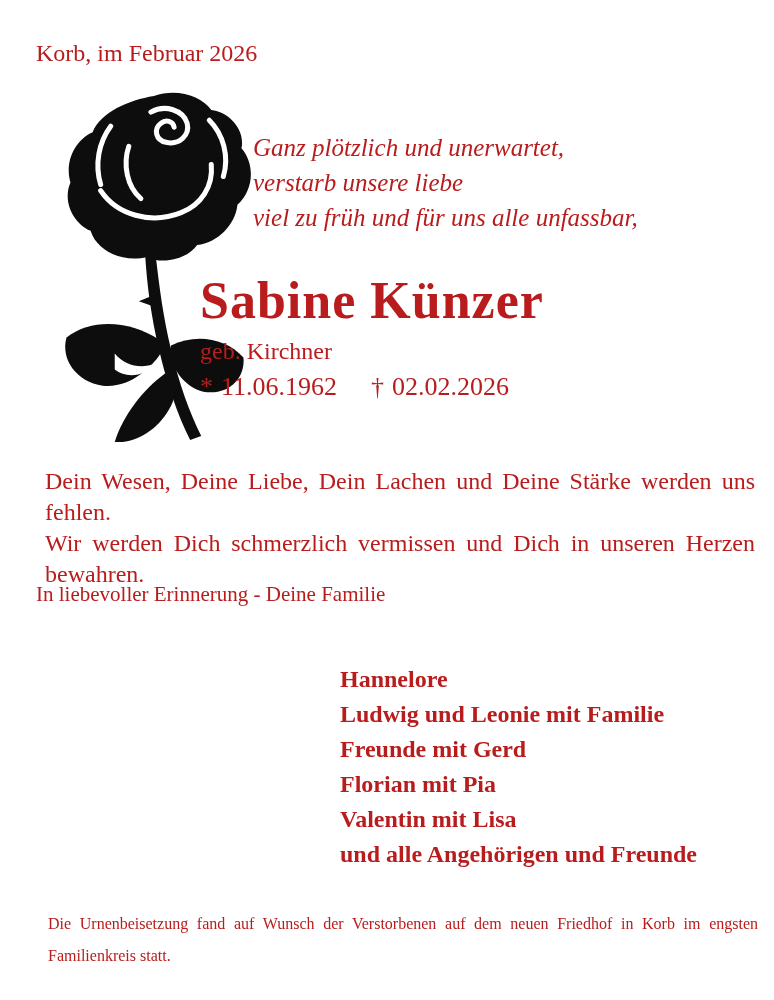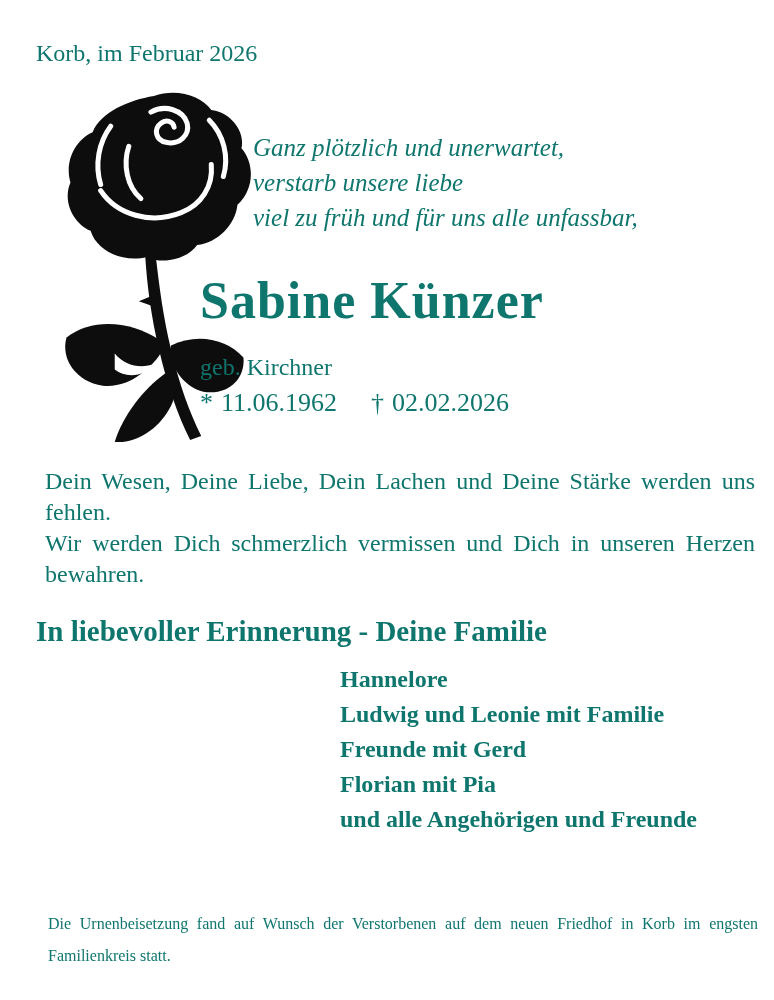--- a/index.html
+++ b/index.html
@@ -1,32 +1,32 @@
 <!DOCTYPE html>
 <html><head>
 <meta charset="utf-8">
 <style>
   html,body{margin:0;padding:0;background:#ffffff;}
   .page{
     position:relative;width:774px;height:1000px;background:#ffffff;overflow:hidden;
-    font-family:"Liberation Serif","DejaVu Serif",serif;color:#0f766e;
+    font-family:"Liberation Serif","DejaVu Serif",serif;color:#b91c1c;
   }
   .dateline{position:absolute;left:36px;top:40px;font-size:24px;}
   .rose{position:absolute;left:58px;top:90px;width:207px;height:352px;}
   .intro{position:absolute;left:253px;top:130px;font-size:25px;font-style:italic;line-height:35px;}
   .name-block{position:absolute;left:200px;top:272px;width:574px;text-align:left;}
   .name{font-size:52px;font-weight:bold;line-height:58px;letter-spacing:1px;}
-  .maiden{font-size:24px;margin-top:24px;}
+  .maiden{font-size:24px;margin-top:8px;}
   .dates{font-size:26px;margin-top:7px;}
   .dates .group{display:inline-block;}
   .dates .gap{display:inline-block;width:34px;}
   .dates .sym{display:inline-block;margin-right:8px;}
   .body-text{position:absolute;left:45px;top:466px;width:710px;font-size:24px;line-height:31px;}
   .body-text p{margin:0;text-align:justify;}
-  .family-intro{position:absolute;left:36px;top:615px;font-size:29px;font-weight:bold;}
+  .family-intro{position:absolute;left:36px;top:582px;font-size:21px;font-weight:normal;}
   .family-list{position:absolute;left:340px;top:662px;font-size:24px;font-weight:bold;line-height:35px;}
   .closing{position:absolute;left:36px;top:896px;width:710px;font-size:16px;line-height:32px;text-align:justify;margin:12px;}
 </style>
 </head>
 <body>
 
 <div class="page">
 
   <div class="dateline">Korb, im Februar 2026</div>
 
@@ -71,18 +71,19 @@
     <p>Wir werden Dich schmerzlich vermissen und Dich in unseren Herzen bewahren.</p>
   </div>
 
   <div class="family-intro">In liebevoller Erinnerung - Deine Familie</div>
 
   <div class="family-list">
     <div>Hannelore</div>
     <div>Ludwig und Leonie mit Familie</div>
     <div>Freunde mit Gerd</div>
     <div>Florian mit Pia</div>
+    <div>Valentin mit Lisa</div>
     <div>und alle Angehörigen und Freunde</div>
   </div>
 
   <p class="closing">Die Urnenbeisetzung fand auf Wunsch der Verstorbenen auf dem neuen Friedhof in Korb im engsten Familienkreis statt.</p>
 
 </div>
 
 </body></html>

